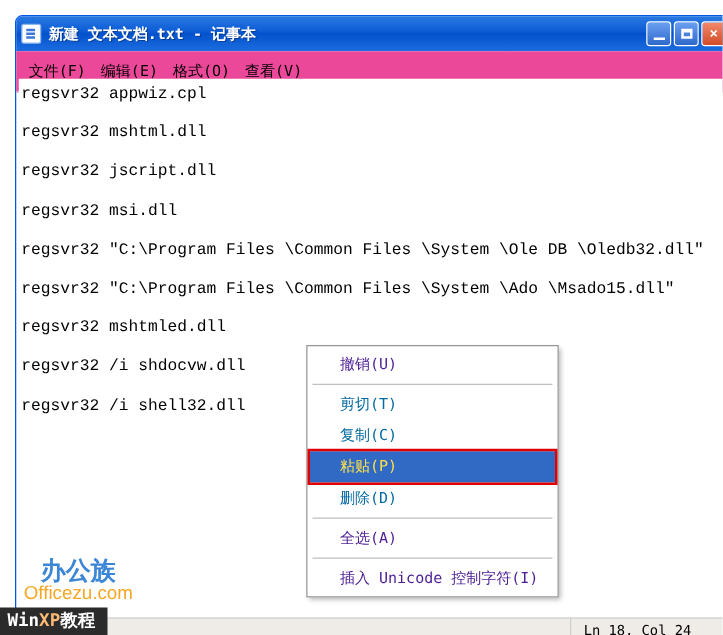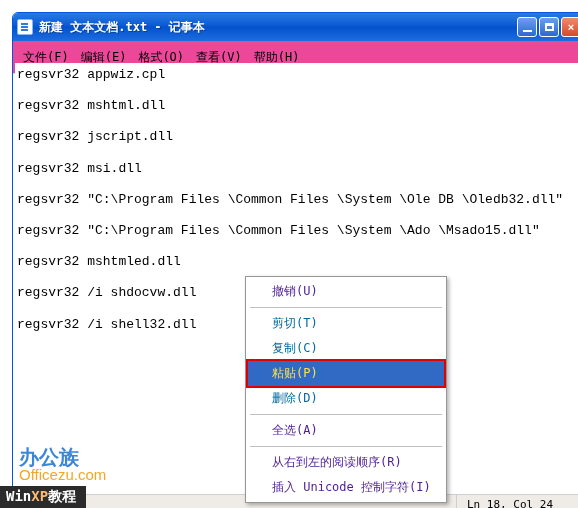--- a/index.html
+++ b/index.html
@@ -144,20 +144,21 @@
     }
     
     .watermark-logo {
       position: absolute;
       left: 6px; bottom: 32px;
       font-family: "Microsoft YaHei", sans-serif;
       font-size: 20px; font-weight: bold;
       color: #3b86d6;
       z-index: 50;
       line-height: 1;
+      text-align: center;
     }
     .watermark-logo .sub {
       display: block;
       font-size: 15px; color: #f5a623; font-weight: normal;
     }
     .watermark-tag {
       position: absolute;
       left: 0; bottom: 0;
       background: #2b2b2b;
       color: #fff;
@@ -187,21 +188,20 @@
           <span>×</span>
         </div>
     </div>
   </div>
 
   <div class="menubar">
     <span>文件(F)</span>
     <span>编辑(E)</span>
     <span>格式(O)</span>
     <span>查看(V)</span>
-    <span>帮助(H)</span>
   </div>
 
   <div class="editor" id="editor"><div>regsvr32 appwiz.cpl</div><div>&nbsp;</div><div>regsvr32 mshtml.dll</div><div>&nbsp;</div><div>regsvr32 jscript.dll</div><div>&nbsp;</div><div>regsvr32 msi.dll</div><div>&nbsp;</div><div>regsvr32 "C:\Program Files \Common Files \System \Ole DB \Oledb32.dll"</div><div>&nbsp;</div><div>regsvr32 "C:\Program Files \Common Files \System \Ado \Msado15.dll"</div><div>&nbsp;</div><div>regsvr32 mshtmled.dll</div><div>&nbsp;</div><div>regsvr32 /i shdocvw.dll</div><div>&nbsp;</div><div>regsvr32 /i shell32.dll</div></div>
 
   <div class="statusbar">
     <div class="status-cell">Ln 18, Col 24</div>
   </div>
 
   <div class="watermark-logo">
     <span>办公族</span>
@@ -213,21 +213,20 @@
 <div class="context-menu">
   <div class="cm-item">撤销(U)</div>
   <div class="cm-sep"></div>
   <div class="cm-item disabled">剪切(T)</div>
   <div class="cm-item disabled">复制(C)</div>
   <div class="cm-item highlight highlight-box">粘贴(P)</div>
   <div class="cm-item disabled">删除(D)</div>
   <div class="cm-sep"></div>
   <div class="cm-item">全选(A)</div>
   <div class="cm-sep"></div>
-  <div class="cm-item">从右到左的阅读顺序(R)</div>
   <div class="cm-item">
     <span>插入 Unicode 控制字符(I)</span>
     
   </div>
 </div>
 
 <div class="watermark-tag">
   <span>Win</span><span class="xp">XP</span><span>教程</span>
 </div>
 

